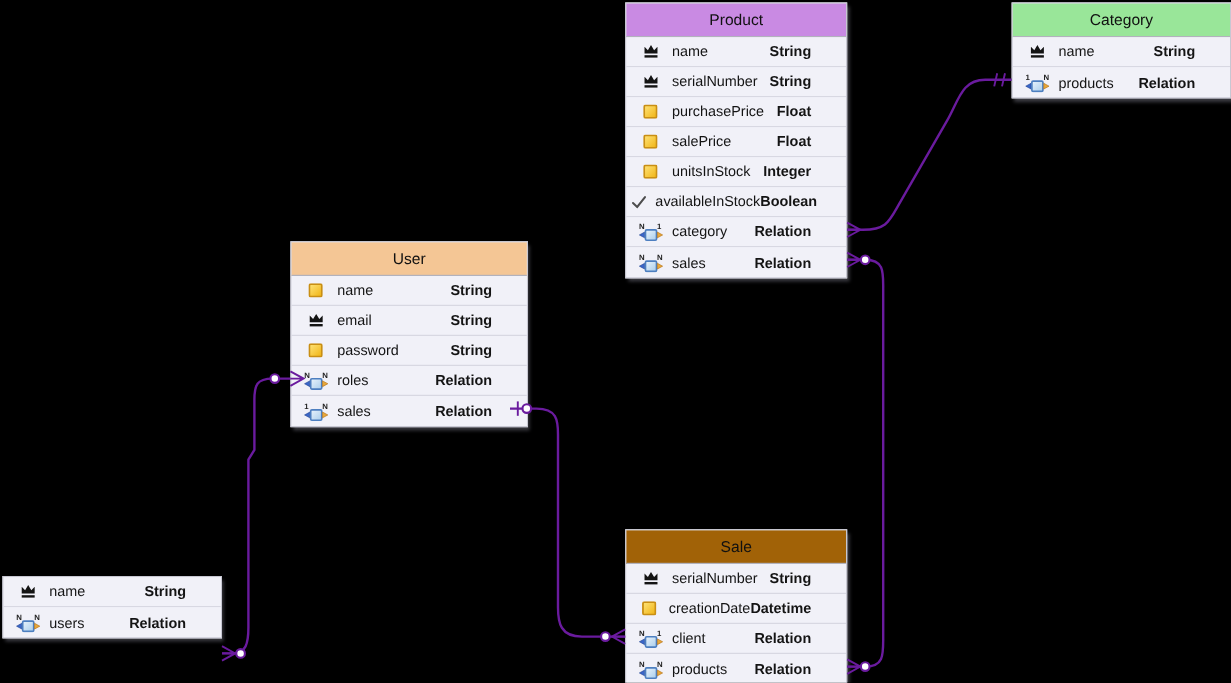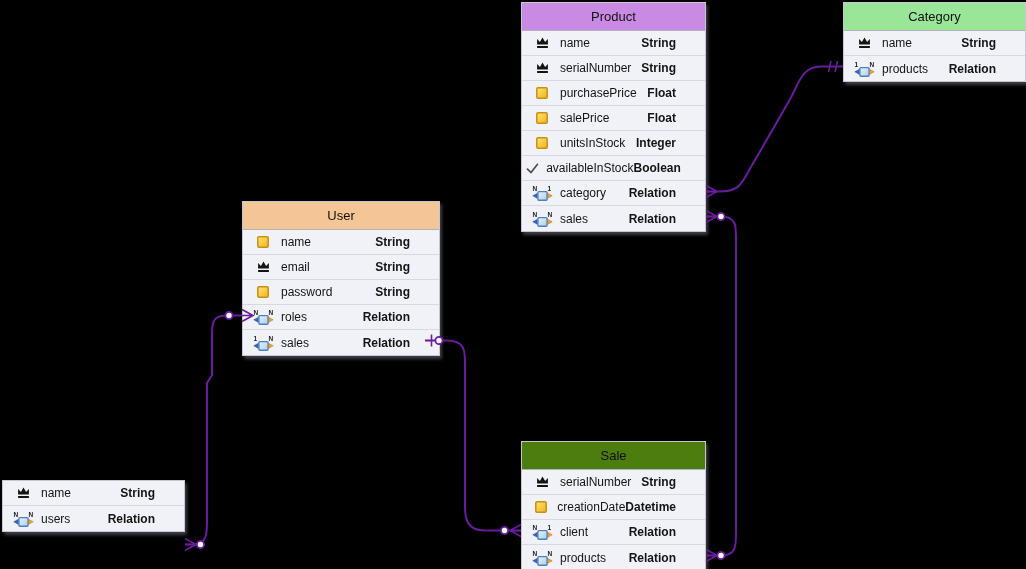--- a/index.html
+++ b/index.html
@@ -16,21 +16,21 @@
   .fname{margin-left:7px;white-space:nowrap;}
   .ftype{margin-left:auto;padding-right:29px;font-weight:bold;white-space:nowrap;}
   #t-product{left:521px;top:2px;width:185px;}
   #t-category{left:843px;top:2px;width:183px;}
   #t-user{left:242px;top:201px;width:198px;}
   #t-role{left:2px;top:480px;width:183px;}
   #t-sale{left:521px;top:441px;width:185px;}
   #t-product .thead{background:#c98ae3;}
   #t-category .thead,#t-role .thead{background:#99e699;}
   #t-user .thead{background:#f4c695;}
-  #t-sale .thead{background:#4d7c0f;}
+  #t-sale .thead{background:#a16207;}
   .ic-crown path,.ic-crown rect{fill:#141414;}
   .ic-check path{stroke:#4d4d4d;stroke-width:1.7;fill:none;stroke-linecap:round;}
   .rel-ic text{font-size:6.5px;font-weight:bold;fill:#222;font-family:"Liberation Sans",sans-serif;}
   .rel-ic .la{fill:#3a66c9;stroke:#1d3f8f;stroke-width:.5;}
   .rel-ic .ra{fill:#e9a83a;stroke:#b06c0e;stroke-width:.5;}
   .rel-ic .rb{fill:url(#relGrad);stroke:#4d7fc0;stroke-width:1.4;}
   .wires{position:absolute;left:0;top:0;z-index:5;pointer-events:none;}
   .wires .ln{stroke:#6a1b9e;stroke-width:2;fill:none;}
   .wires .mk{stroke:#6a1b9e;stroke-width:1.6;fill:none;}
   .wires .dot{fill:#ffffff;stroke:#6a1b9e;stroke-width:1.8;}

